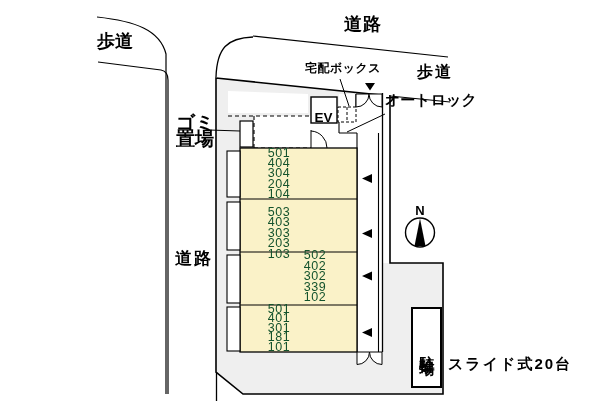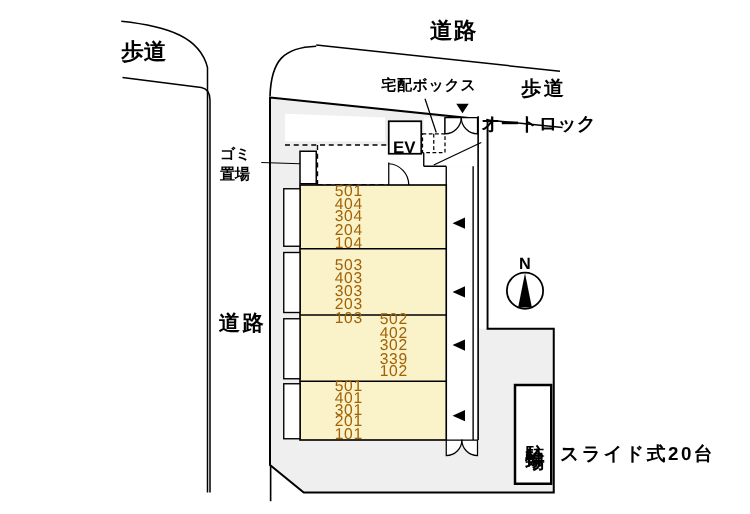--- a/index.html
+++ b/index.html
@@ -4,21 +4,21 @@
 <style>
   html,body{margin:0;padding:0;background:#fff;}
   #canvas{
     position:relative;width:600px;height:411px;background:#ffffff;overflow:hidden;
     font-family:"Liberation Sans","DejaVu Sans",sans-serif;color:#000;
   }
   #plan-svg{position:absolute;left:0;top:0;}
   .lbl{position:absolute;font-weight:bold;white-space:nowrap;color:#000;line-height:1.1;}
   .rooms{
     position:absolute;left:240px;width:78px;text-align:center;
-    font-size:12.5px;font-weight:500;color:#a16207;letter-spacing:0.5px;
+    font-size:12.5px;font-weight:500;color:#14532d;letter-spacing:0.5px;
     display:flex;flex-direction:column;justify-content:center;
   }
   .rooms div{flex:0 0 auto;}
   .ev-box{
     position:absolute;left:310px;top:96px;width:27px;height:42px;
     display:flex;align-items:center;justify-content:center;
     font-size:13.5px;font-weight:600;background:transparent;
   }
   .bike-box{
     position:absolute;left:411px;top:307px;width:31px;height:81px;
@@ -111,21 +111,21 @@
   <div class="lbl" style="left:97px;top:32px;font-size:18px;">歩道</div>
 
   <div class="lbl" style="left:344px;top:15px;font-size:18px;letter-spacing:1px;">道路</div>
 
   <div class="lbl" style="left:305px;top:62px;font-size:12px;letter-spacing:0.5px;">宅配ボックス</div>
 
   <div class="lbl" style="left:417px;top:63px;font-size:16px;letter-spacing:2px;">歩道</div>
 
   <div class="lbl" style="left:385px;top:92px;font-size:15px;">オートロック</div>
 
-  <div class="lbl" style="left:176px;top:115px;font-size:12px;line-height:16px;">
+  <div class="lbl" style="left:176px;top:115px;font-size:19px;line-height:16px;">
     <div>ゴミ</div>
     <div>置場</div>
   </div>
 
   <div class="lbl" style="left:175px;top:250px;font-size:17px;letter-spacing:2px;">道路</div>
 
   <div class="ev-box">EV</div>
 
   <div class="north-label">N</div>
 
@@ -151,17 +151,17 @@
     <div>502</div>
     <div>402</div>
     <div>302</div>
     <div>339</div>
     <div>102</div>
   </div>
   <div class="rooms" style="top:305px;height:47px;line-height:9.4px;">
     <div>501</div>
     <div>401</div>
     <div>301</div>
-    <div>201</div>
+    <div>181</div>
     <div>101</div>
   </div>
 
 </div>
 
 </body></html>

